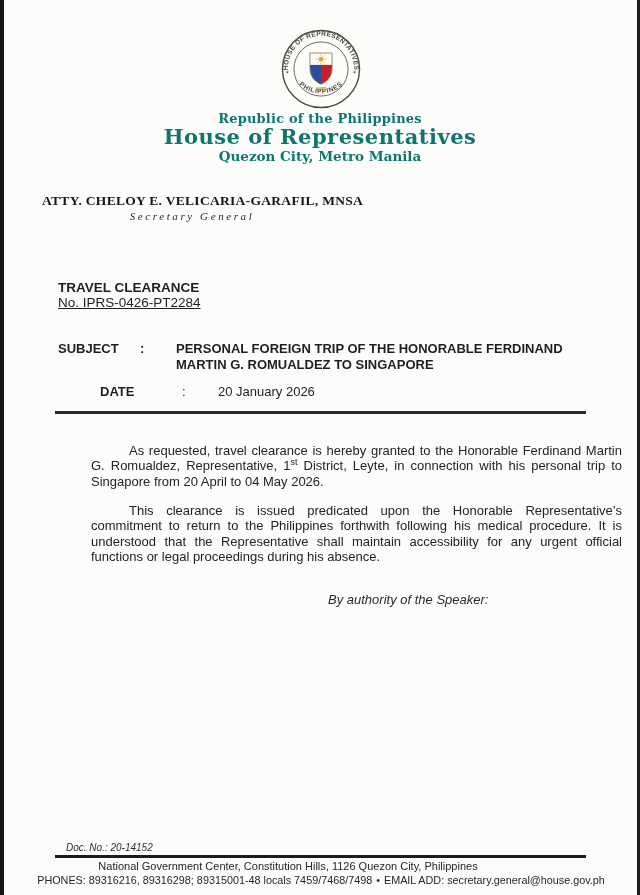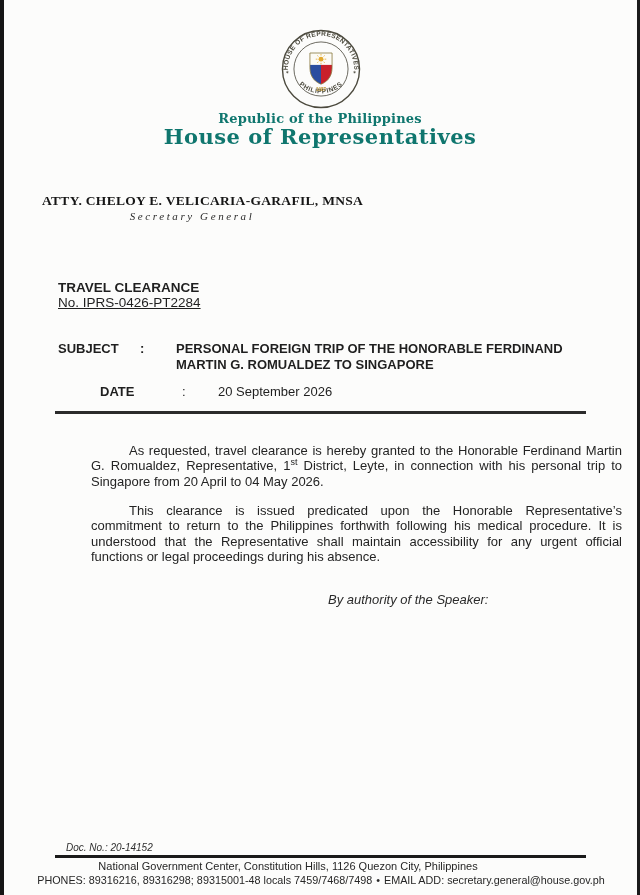--- a/index.html
+++ b/index.html
@@ -115,37 +115,38 @@
           <line x1="46.9" y1="41.1" x2="45.5" y2="42.5"></line>
           <line x1="53.1" y1="41.1" x2="54.5" y2="42.5"></line>
         </g>
       </g>
       <text x="50" y="77" font-size="5.4" font-weight="bold" text-anchor="middle" font-family="Liberation Sans, sans-serif" fill="#b8922e">1987</text>
     </svg>
   </div>
 
   <div class="hdr republic">Republic of the Philippines</div>
   <div class="hdr house">House of Representatives</div>
+  <div class="hdr location">Quezon City, Metro Manila</div>
 
   <div class="sig-name">ATTY. CHELOY E. VELICARIA-GARAFIL, MNSA</div>
   <div class="sig-title">Secretary General</div>
 
   <div class="clr-title">TRAVEL CLEARANCE</div>
   <div class="clr-no">No. IPRS-0426-PT2284</div>
 
   <div class="frow subject">
     <span class="lbl">SUBJECT</span>
     <span class="col">:</span>
     <span class="val">PERSONAL FOREIGN TRIP OF THE HONORABLE FERDINAND MARTIN G. ROMUALDEZ TO SINGAPORE</span>
   </div>
 
   <div class="frow date">
     <span class="lbl">DATE</span>
     <span class="col">:</span>
-    <span class="val">20 September 2026</span>
+    <span class="val">20 January 2026</span>
   </div>
 
   <div class="rule header-rule"></div>
 
   <p class="para p1"><span>As requested, travel clearance is hereby granted to the Honorable Ferdinand Martin G. Romualdez, Representative, 1</span><sup>st</sup><span> District, Leyte, in connection with his personal trip to Singapore from 20 April to 04 May 2026.</span></p>
 
   <p class="para p2">This clearance is issued predicated upon the Honorable Representative’s commitment to return to the Philippines forthwith following his medical procedure. It is understood that the Representative shall maintain accessibility for any urgent official functions or legal proceedings during his absence.</p>
 
   <div class="authority">By authority of the Speaker:</div>
 

